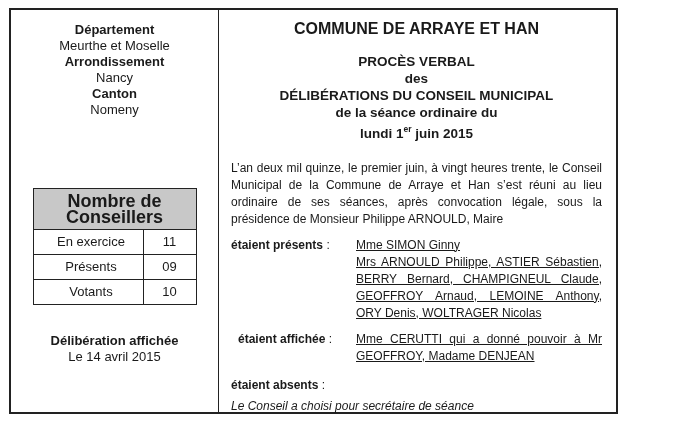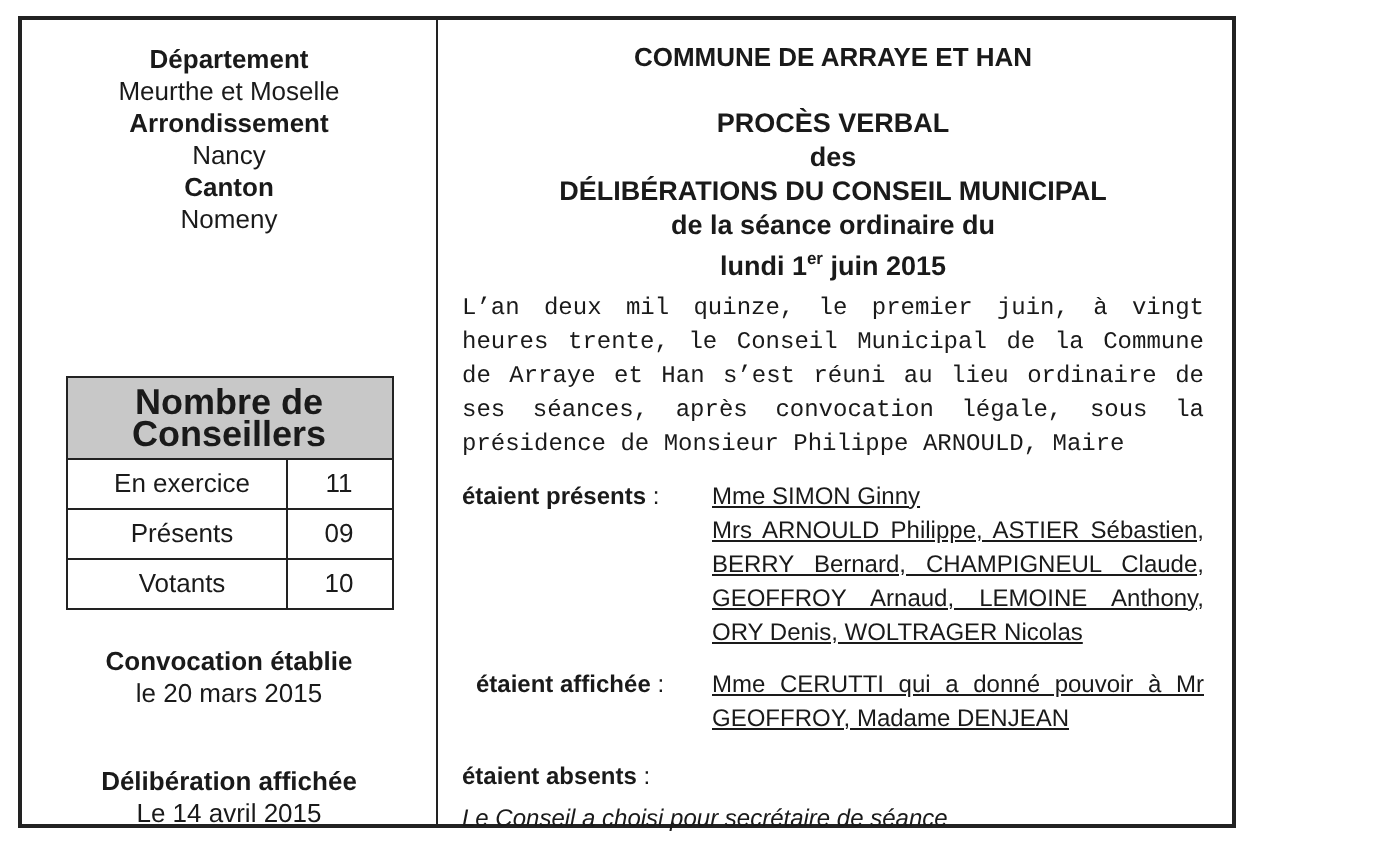--- a/index.html
+++ b/index.html
@@ -55,29 +55,28 @@
   
   .right-col {
     flex: 1;
     padding: 10px 14px 0 12px;
     font-size: 12px;
     line-height: 17px;
   }
   .center { text-align: center; }
   .commune-title {
     font-weight: bold;
-    font-size: 13px;
+    font-size: 16px;
     margin-bottom: 16px;
   }
   .doc-title { font-weight: bold; font-size: 13.5px; }
   .doc-title sup { font-size: 8.5px; }
   .intro {
-    margin-top: 4px;
+    margin-top: 18px;
     text-align: justify;
-    font-family: Liberation Mono, monospace;
   }
   .entry { display: flex; margin-top: 9px; }
   .entry-label { width: 125px; flex: none; }
   .entry-label.indented { padding-left: 7px; }
   .entry-body { flex: 1; text-align: justify; text-decoration: underline; }
   .absents-line { margin-top: 12px; }
   .secretary-line { margin-top: 4px; font-style: italic; }
 </style>
 </head>
 <body>
@@ -109,24 +108,20 @@
           <td class="lbl">Présents</td>
           <td class="val">09</td>
         </tr>
         <tr>
           <td class="lbl">Votants</td>
           <td class="val">10</td>
         </tr>
       </tbody>
     </table>
 
-    <div class="conv-block">
-      <div class="bold">Convocation établie</div>
-      <div>le 20 mars 2015</div>
-    </div>
 
     <div class="delib-block">
       <div class="bold">Délibération affichée</div>
       <div>Le 14 avril 2015</div>
     </div>
   </aside>
 
   <main class="right-col">
     <div class="commune-title center">COMMUNE DE ARRAYE ET HAN</div>
 

